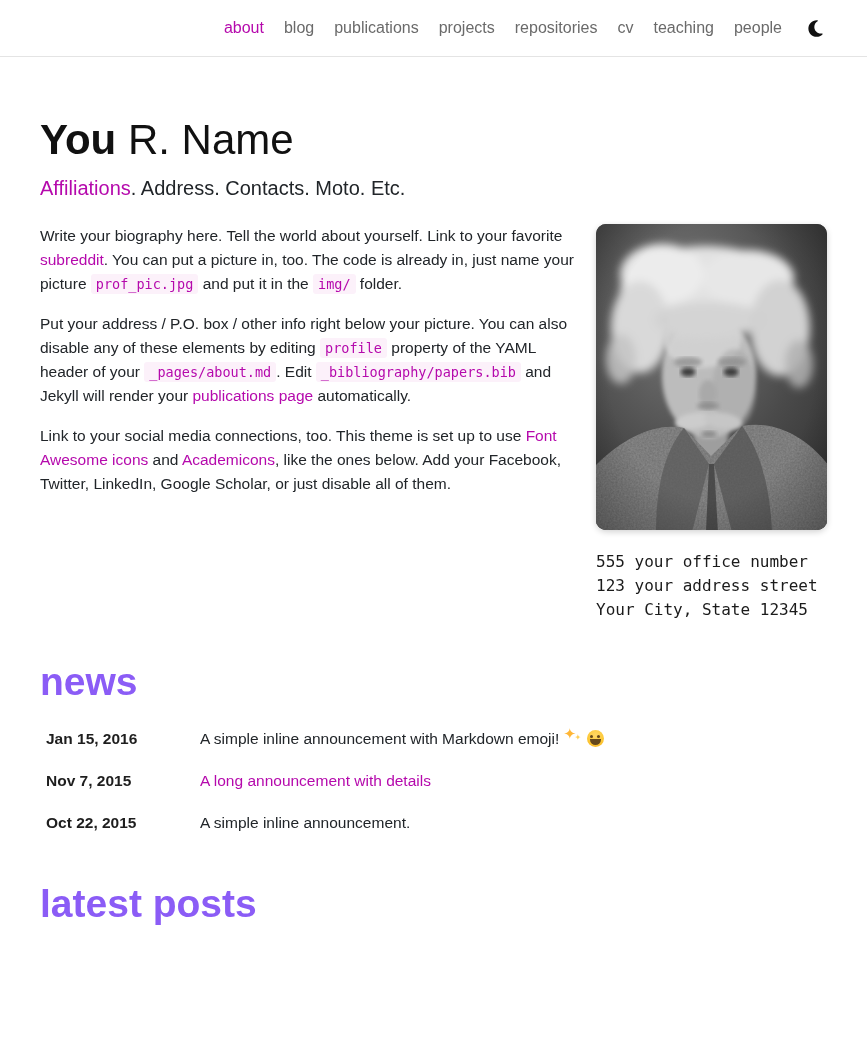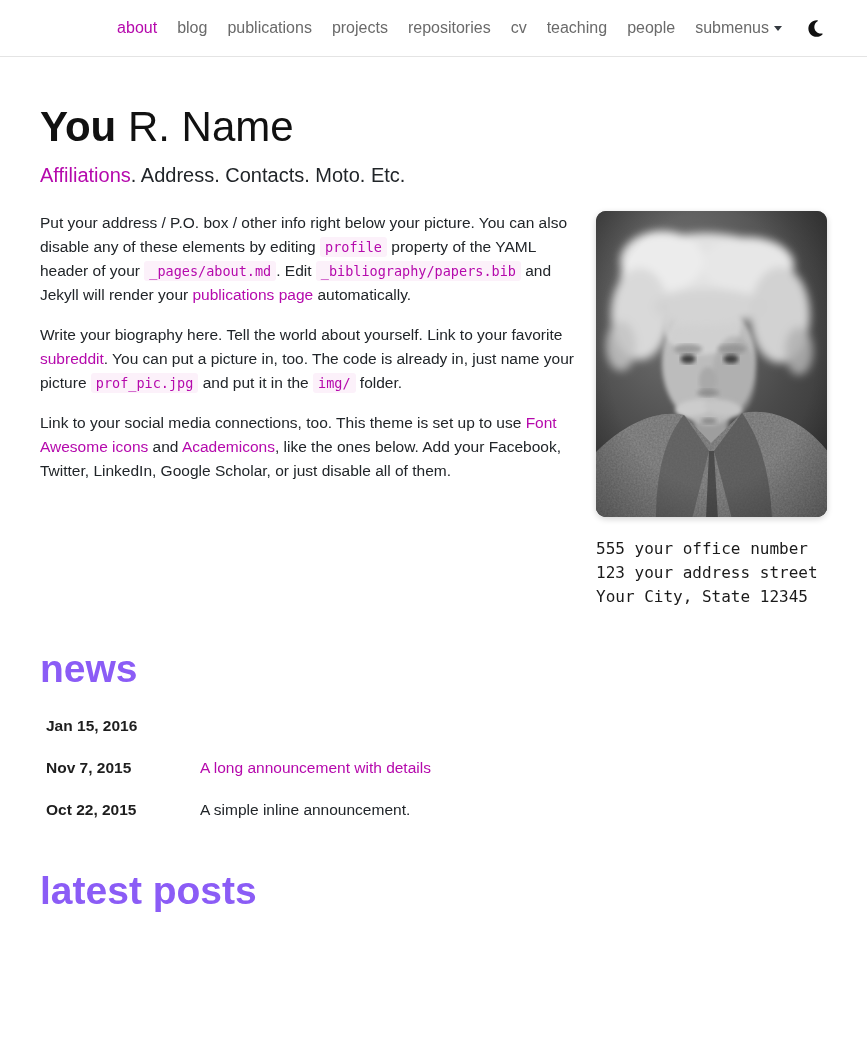--- a/index.html
+++ b/index.html
@@ -45,21 +45,21 @@
     border-top: 5px solid #343a40;
   }
   .dark-toggle {
     background: none; border: none; cursor: pointer;
     margin-left: 12px; padding: 4px;
     display: flex; align-items: center;
   }
   .dark-toggle svg { width: 15px; height: 19px; fill: #111111; }
 
   
-  .page-header { margin-top: 48px; }
+  .page-header { margin-top: 61px; }
   .page-title { font-size: 42px; font-weight: 400; line-height: 1.05; color: #111; }
   .page-title .bold { font-weight: 700; }
   .tagline { margin-top: 15px; margin-bottom: 24px; font-size: 20px; color: #212529; }
 
   
   .profile-row { display: flex; gap: 20px; align-items: flex-start; }
   .bio { width: 536px; flex: 0 0 536px; }
   .bio p { margin-bottom: 16px; line-height: 24px; }
   .bio p:last-child { margin-bottom: 16px; }
   a.ilink { color: #b509ac; text-decoration: none; cursor: pointer; }
@@ -166,45 +166,40 @@
         </li>
       <li>
           <a class="nav-link">cv</a>
         </li>
       <li>
           <a class="nav-link">teaching</a>
         </li>
       <li>
           <a class="nav-link">people</a>
         </li>
-      <li>
-        <a class="nav-link">
-          <span>submenus</span><span class="caret"></span>
-        </a>
-      </li>
     </ul>
     <button class="dark-toggle">
       <svg viewBox="0 0 384 512" aria-hidden="true">
         <path d="M223.5 32C100 32 0 132.3 0 256s100 224 223.5 224c60.6 0 115.5-24.2 155.8-63.4 5-4.9 6.3-12.5 3.1-18.7s-10.1-9.7-17-8.5c-9.8 1.7-19.8 2.6-30.1 2.6-96.9 0-175.5-78.8-175.5-176 0-65.8 36-123.1 89.3-153.3 6.1-3.5 9.2-10.5 7.7-17.3s-7.3-11.9-14.3-12.5c-6.3-.5-12.6-.8-19-.8z"></path>
       </svg>
     </button>
   </div>
 </nav>
 
 <main class="container">
 
   <header class="page-header">
     <h1 class="page-title"><span class="bold">You</span><span> R. Name</span></h1>
     <p class="tagline"><a class="ilink" href="#">Affiliations</a>. Address. Contacts. Moto. Etc.</p>
   </header>
 
   <div class="profile-row">
     <div class="bio">
+      <p>Write your biography here. Tell the world about yourself. Link to your favorite <a class="ilink" href="#">subreddit</a>. You can put a picture in, too. The code is already in, just name your picture <code class="icode">prof_pic.jpg</code> and put it in the <code class="icode">img/</code> folder.</p>
       <p>Put your address / P.O. box / other info right below your picture. You can also disable any of these elements by editing <code class="icode">profile</code> property of the YAML header of your <code class="icode">_pages/about.md</code>. Edit <code class="icode">_bibliography/papers.bib</code> and Jekyll will render your <a class="ilink" href="#">publications page</a> automatically.</p>
-      <p>Write your biography here. Tell the world about yourself. Link to your favorite <a class="ilink" href="#">subreddit</a>. You can put a picture in, too. The code is already in, just name your picture <code class="icode">prof_pic.jpg</code> and put it in the <code class="icode">img/</code> folder.</p>
       <p>Link to your social media connections, too. This theme is set up to use <a class="ilink" href="#">Font Awesome icons</a> and <a class="ilink" href="#">Academicons</a>, like the ones below. Add your Facebook, Twitter, LinkedIn, Google Scholar, or just disable all of them.</p>
     </div>
 
     <div class="profile-col">
       <div class="profile-picture">
         <svg viewBox="0 0 231 306" aria-hidden="true">
           <defs>
             <radialGradient id="bgGrad" cx="38%" cy="28%" r="95%">
               <stop offset="0%" stop-color="#7b7b7b"></stop>
               <stop offset="55%" stop-color="#4a4a4a"></stop>
@@ -284,20 +279,21 @@
         <div>Your City, State 12345</div>
       </div>
     </div>
   </div>
 
   <section>
     <h2 class="section-heading">news</h2>
     <div class="feed-table">
       <div class="feed-row">
         <div class="feed-date">Jan 15, 2016</div>
+        <div class="feed-text">A simple inline announcement with Markdown emoji! <span class="emoji-sparkles" aria-label="✨"></span> <span class="emoji-smile" aria-label="😄"></span></div>
       </div>
       <div class="feed-row">
         <div class="feed-date">Nov 7, 2015</div>
         <div class="feed-text"><a class="ilink" href="#">A long announcement with details</a></div>
       </div>
       <div class="feed-row">
         <div class="feed-date">Oct 22, 2015</div>
         <div class="feed-text">A simple inline announcement.</div>
       </div>
     </div>

